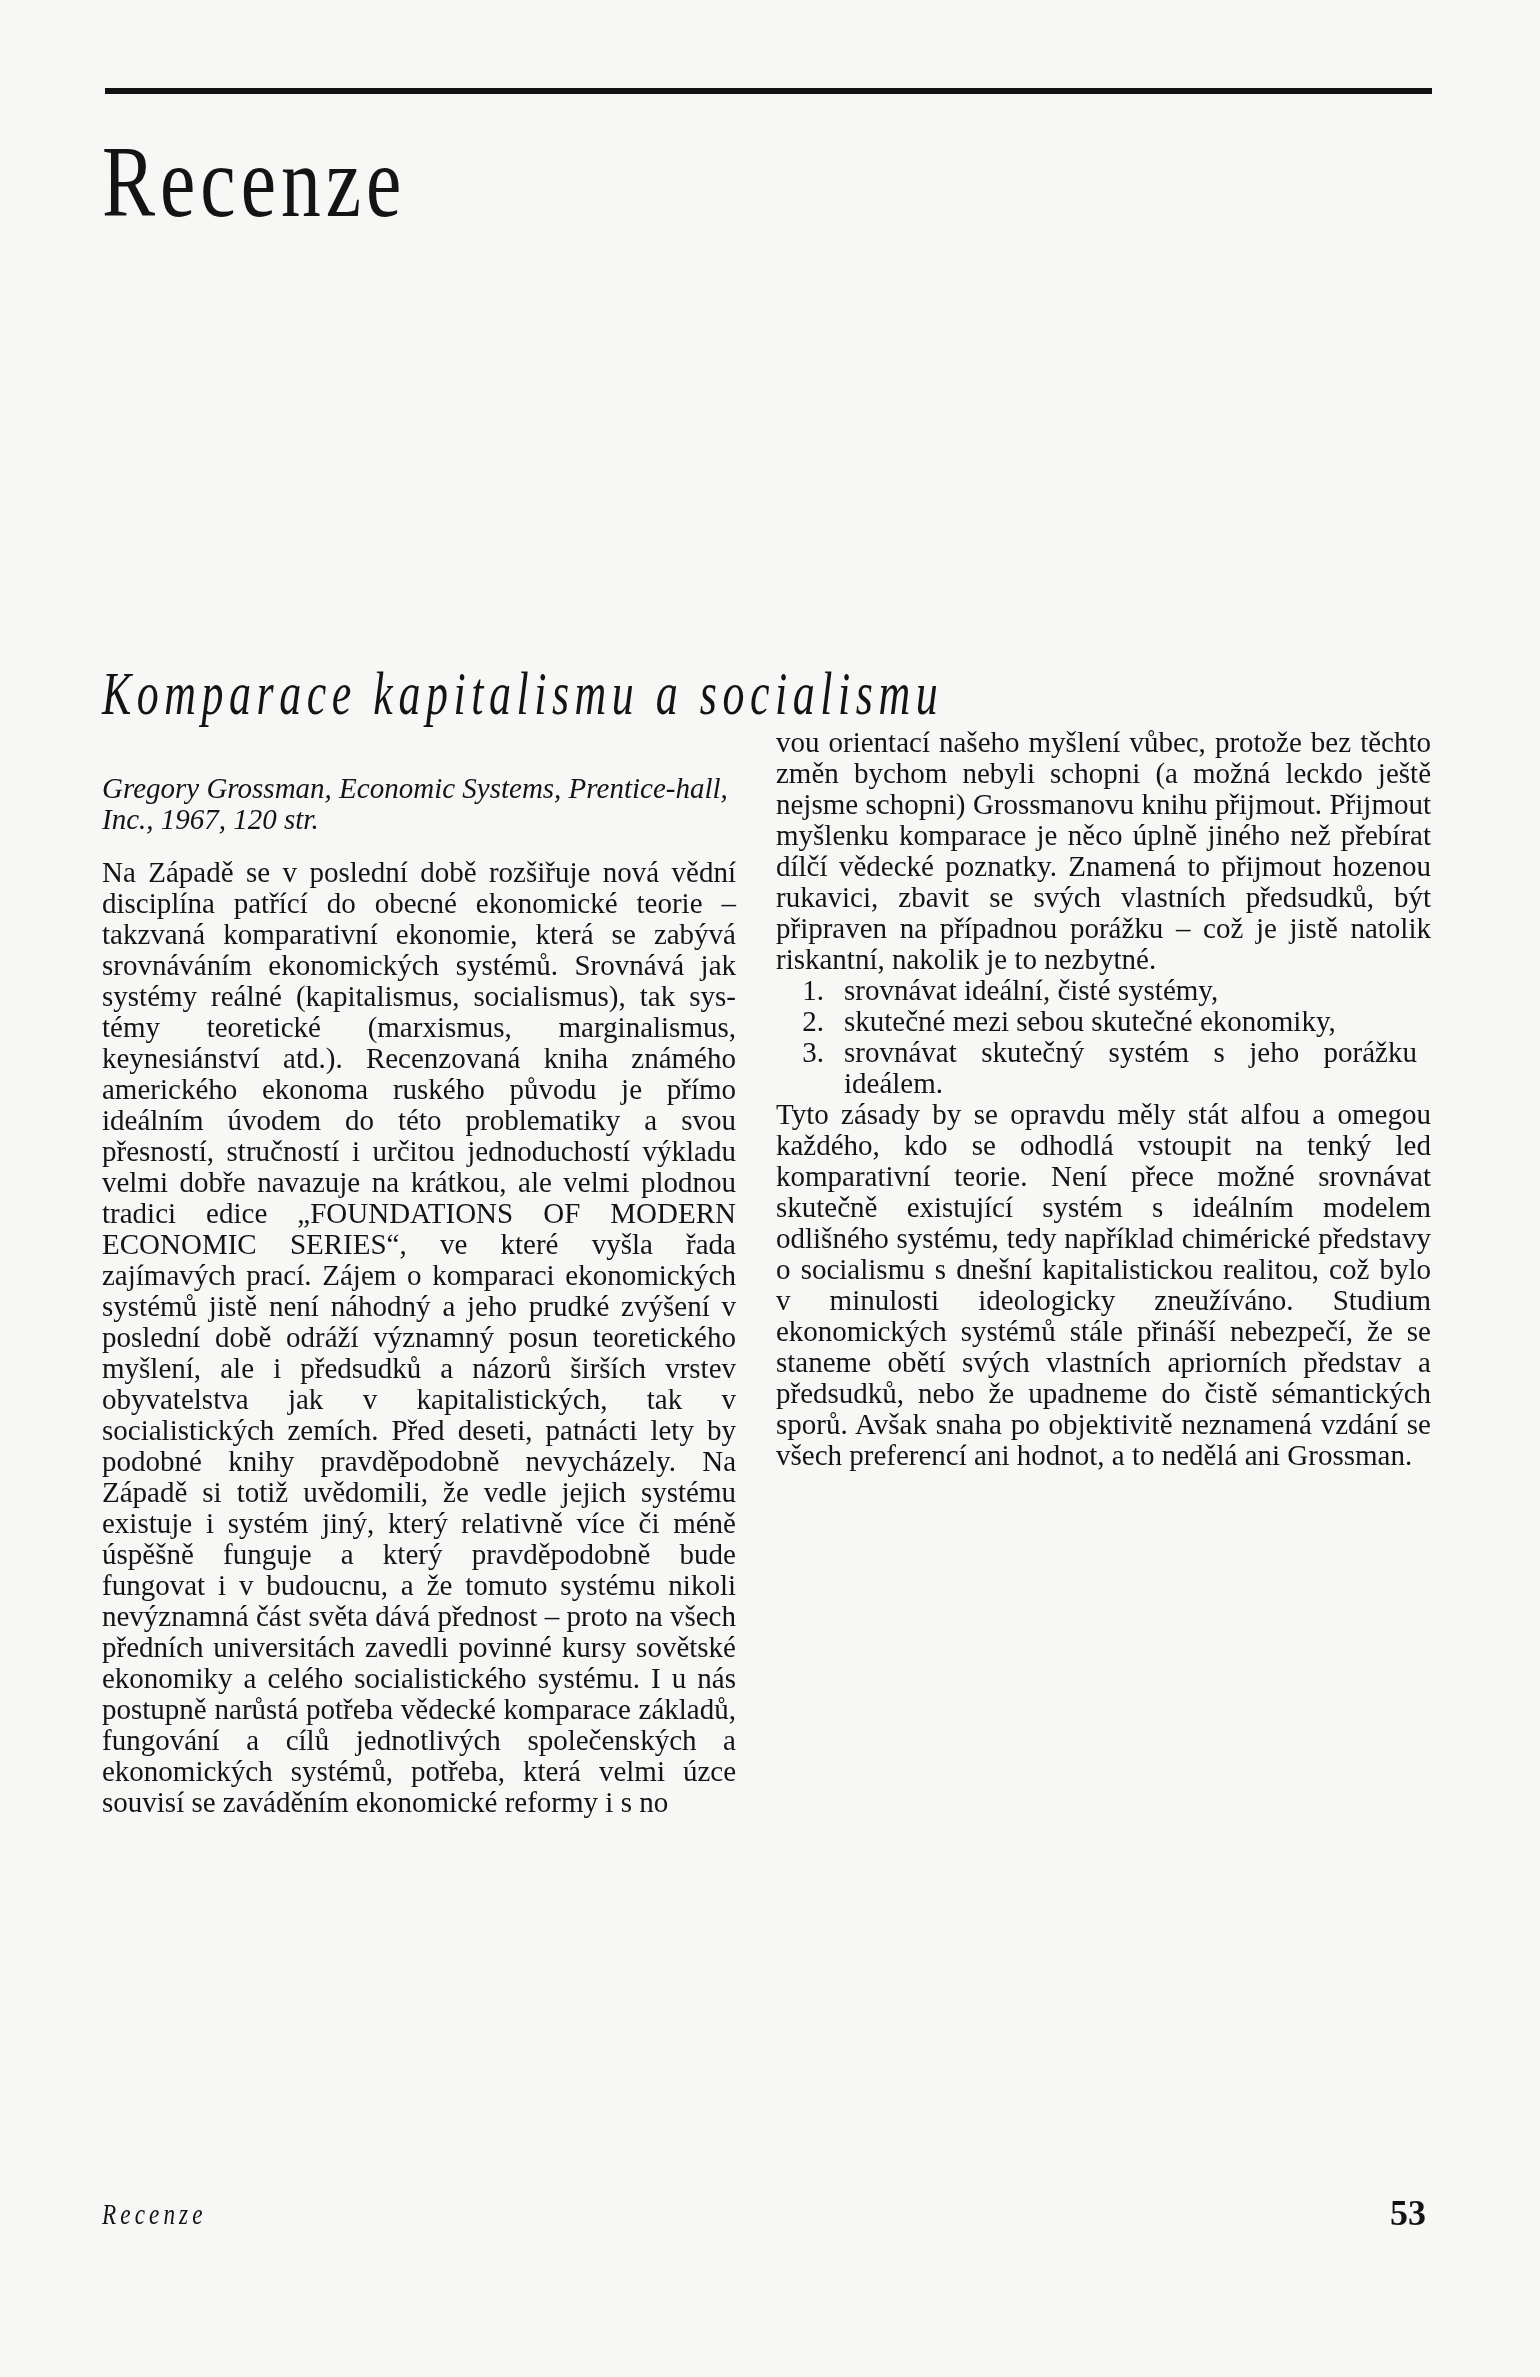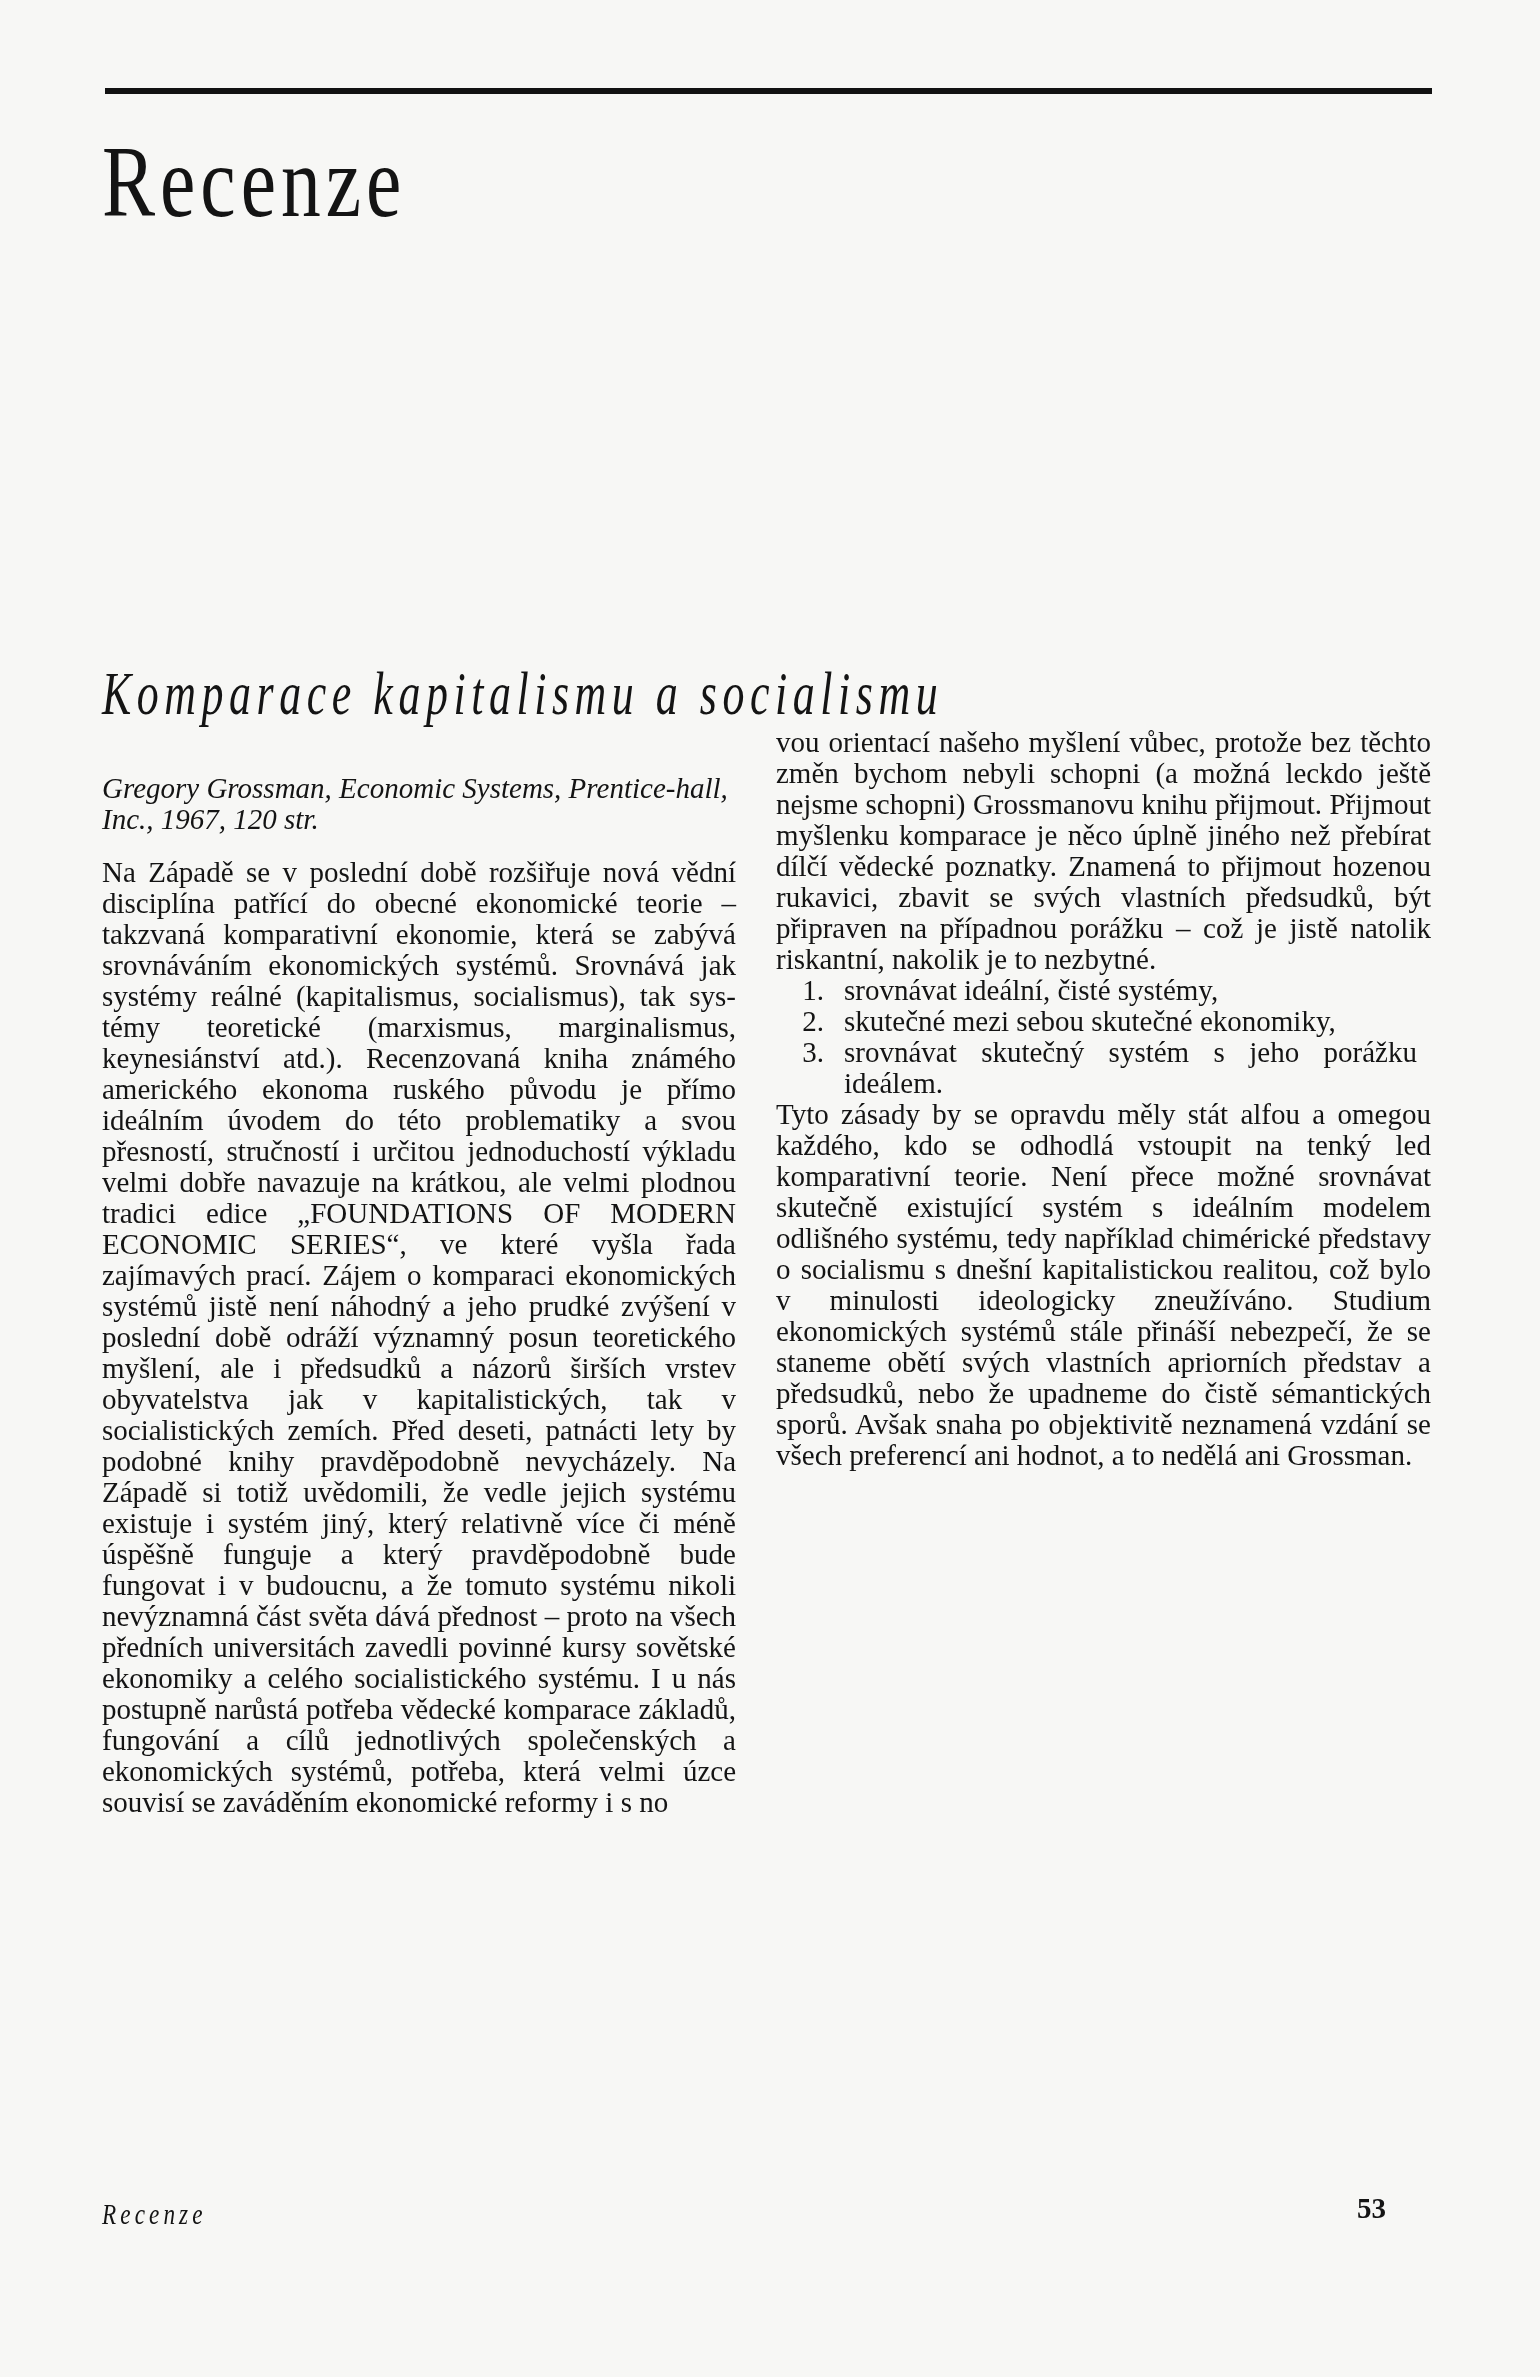--- a/index.html
+++ b/index.html
@@ -40,22 +40,22 @@
   .list { margin: 0; padding: 0; list-style: none; }
   .list li { display: flex; }
   .list .num { width: 62px; flex: 0 0 62px; text-align: right; padding-right: 14px; box-sizing: border-box; }
   .list .txt { flex: 1; text-align: justify; padding-right: 14px; margin-left: 6px; }
   .footer-left {
     position: absolute; left: 102px; top: 2198px;
     font-size: 29px; font-style: italic; letter-spacing: 5.1px;
     transform: scaleX(0.8); transform-origin: left top;
   }
   .page-number {
-    position: absolute; left: 1357px; top: 2192px;
-    font-size: 29px; font-weight: bold;
+    position: absolute; left: 1390px; top: 2192px;
+    font-size: 36px; font-weight: bold;
   }
 </style>
 </head>
 <body>
 
 <div class="rule"></div>
 
 <h1 class="section-title">Recenze</h1>
 
 <h2 class="article-title">Komparace kapitalismu a socialismu</h2>

